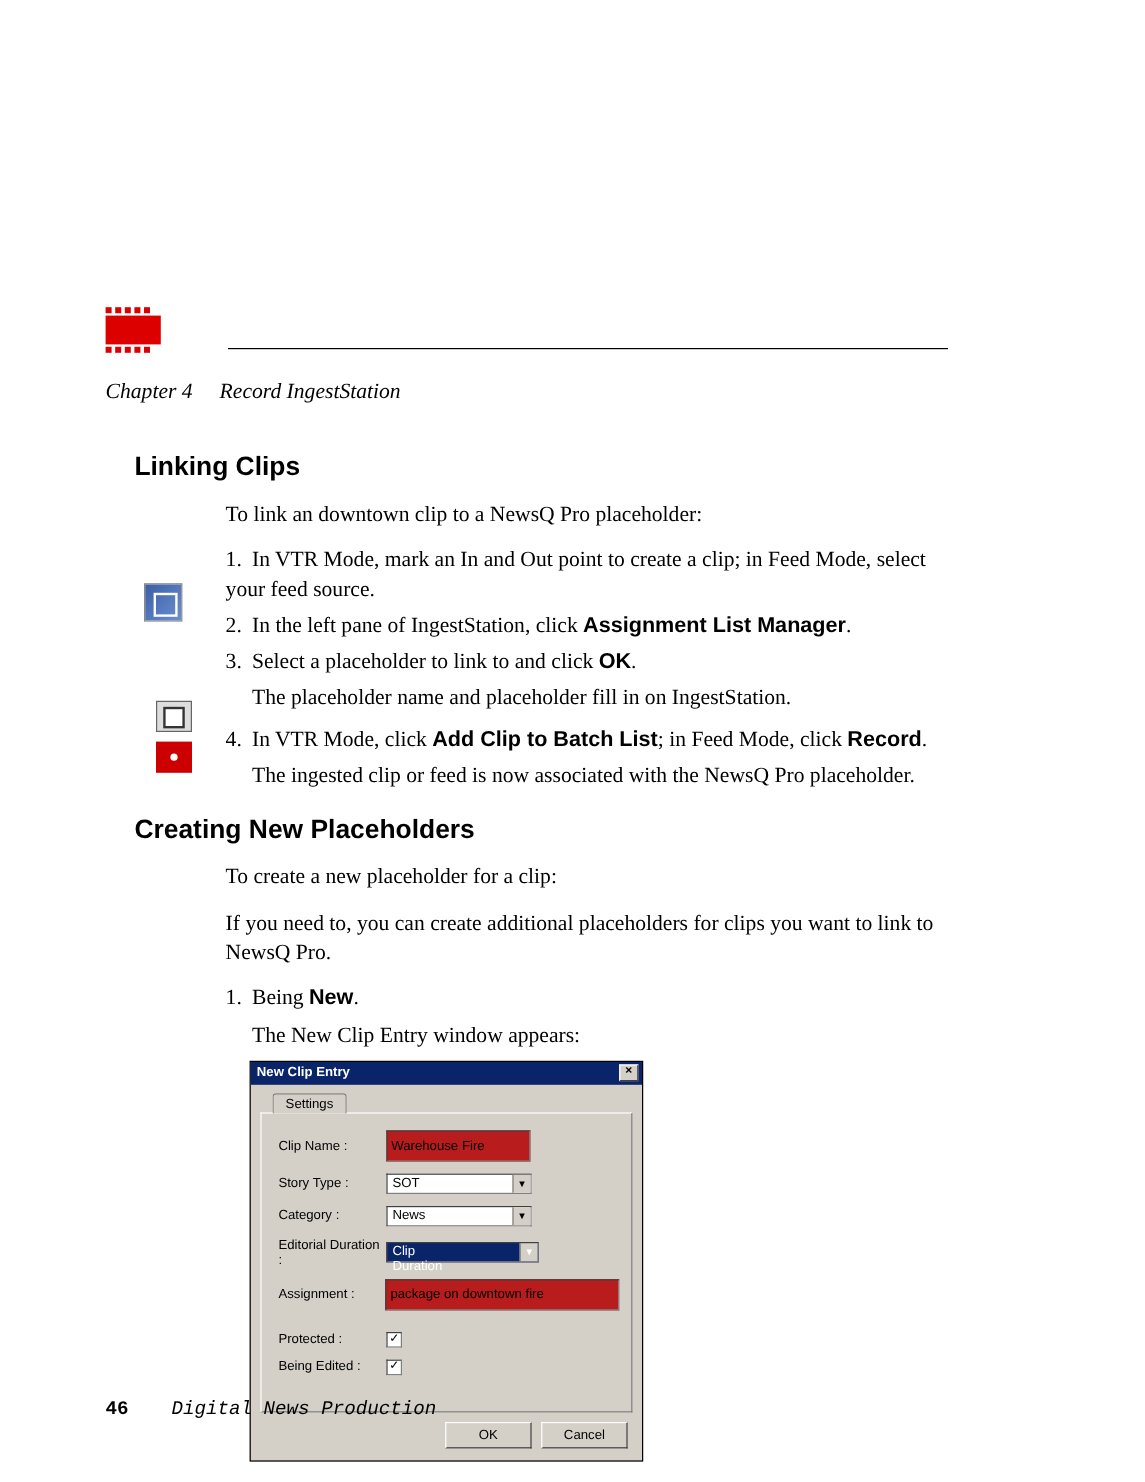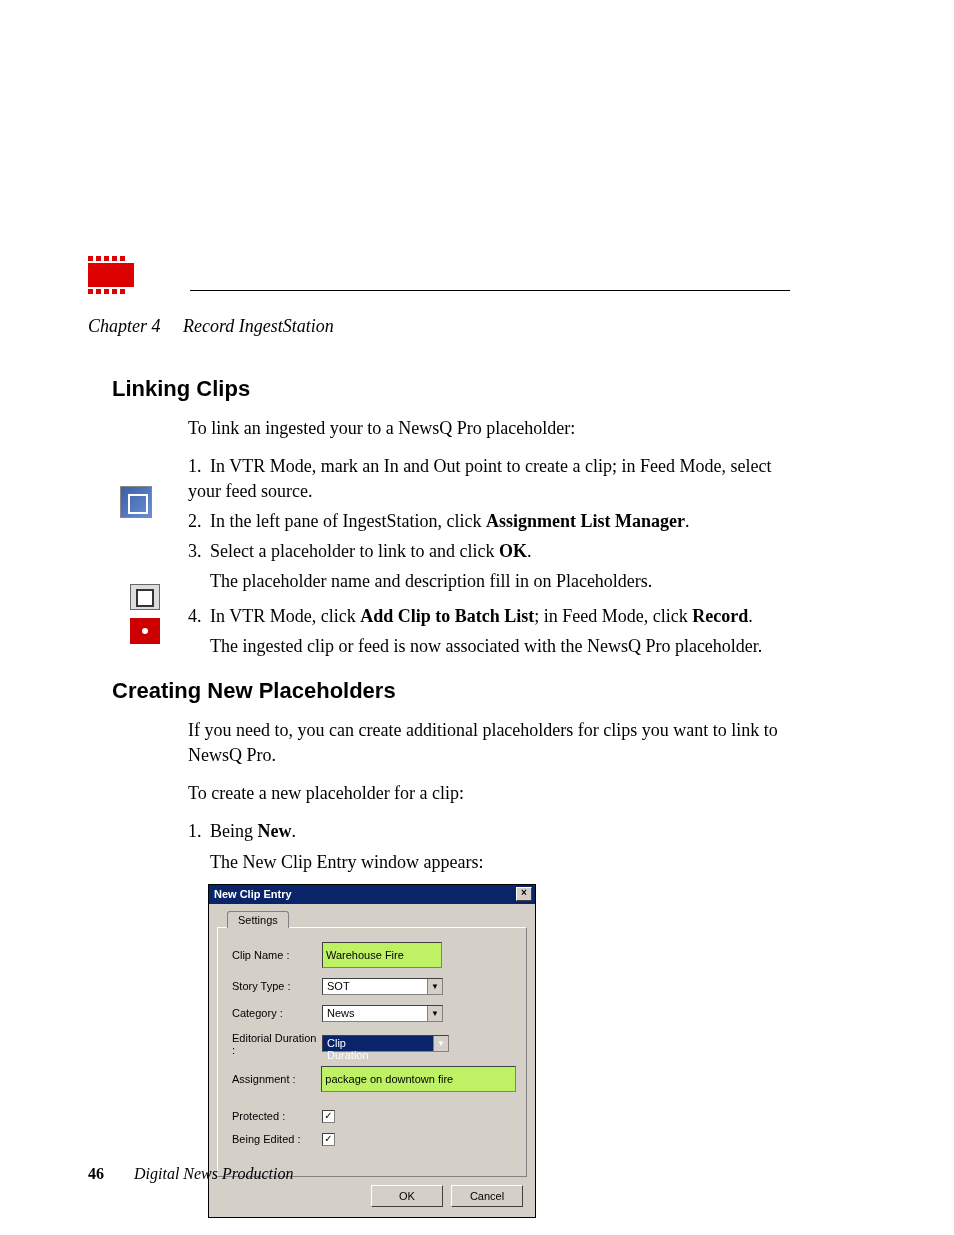--- a/index.html
+++ b/index.html
@@ -71,21 +71,21 @@
   line-height: 1.35;
 }
 .step-num { display: inline-block; width: 22px; }
 .step-body { display: inline; }
 .step-after {
   font-size: 18px;
   margin-left: 98px;
   margin-bottom: 10px;
   line-height: 1.35;
 }
-.bold-sans { font-family: Liberation Serif, serif; font-weight: bold; }
+.bold-sans { font-family: Liberation Sans, sans-serif; font-weight: bold; }
 
 .margin-icon {
   position: absolute;
   width: 32px;
   height: 32px;
 }
 .icon1 {
   left: 120px;
   top: 486px;
   background: linear-gradient(135deg, #3a5fa8, #6b8fd0);
@@ -189,21 +189,21 @@
 }
 .form-label {
   width: 90px;
 }
 .text-input {
   font-family: Tahoma, Arial, sans-serif;
   font-size: 11px;
   border: 1px solid #808080;
   border-top-color: #404040;
   border-left-color: #404040;
-  background: #bef264;
+  background: #b91c1c;
   padding: 12px 3px;
   height: 17px;
 }
 .text-input.wide { width: 120px; }
 .text-input.xwide { width: 196px; }
 .select-wrap {
   display: inline-flex;
   border: 1px solid #808080;
   border-top-color: #404040;
   border-left-color: #404040;
@@ -255,20 +255,21 @@
   font-size: 11px;
   text-align: center;
   line-height: 20px;
 }
 
 .footer {
   position: absolute;
   left: 88px;
   bottom: 52px;
   font-size: 16px;
+  font-family: Liberation Mono, monospace;
 }
 .page-num { font-weight: bold; margin-right: 26px; }
 .footer-title { font-style: italic; }
 </style>
 </head>
 <body>
 
 <div class="page-header">
   <div class="logo">
     <div class="logo-top">
@@ -294,43 +295,43 @@
   <span>Record IngestStation</span>
 </div>
 
 <div class="margin-icon icon1"></div>
 <div class="margin-icon icon2"></div>
 <div class="margin-icon icon3"></div>
 
 <div class="content">
 
   <h2>Linking Clips</h2>
-  <p class="intro">To link an ingested your to a NewsQ Pro placeholder:</p>
+  <p class="intro">To link an downtown clip to a NewsQ Pro placeholder:</p>
 
   <p class="step">
     <span class="step-num">1.</span><span class="step-body">In VTR Mode, mark an In and Out point to create a clip; in Feed Mode, select your feed source.</span>
   </p>
 
   <p class="step">
     <span class="step-num">2.</span><span class="step-body"><span>In the left pane of IngestStation, click </span><span class="bold-sans">Assignment List Manager</span><span>.</span></span>
   </p>
 
   <p class="step">
     <span class="step-num">3.</span><span class="step-body"><span>Select a placeholder to link to and click </span><span class="bold-sans">OK</span><span>.</span></span>
   </p>
-  <p class="step-after">The placeholder name and description fill in on Placeholders.</p>
+  <p class="step-after">The placeholder name and placeholder fill in on IngestStation.</p>
 
   <p class="step">
     <span class="step-num">4.</span><span class="step-body"><span>In VTR Mode, click </span><span class="bold-sans">Add Clip to Batch List</span><span>; in Feed Mode, click </span><span class="bold-sans">Record</span><span>.</span></span>
   </p>
   <p class="step-after">The ingested clip or feed is now associated with the NewsQ Pro placeholder.</p>
 
   <h2 class="h2-second">Creating New Placeholders</h2>
+  <p class="intro">To create a new placeholder for a clip:</p>
   <p class="intro">If you need to, you can create additional placeholders for clips you want to link to NewsQ Pro.</p>
-  <p class="intro">To create a new placeholder for a clip:</p>
 
   <p class="step">
     <span class="step-num">1.</span><span class="step-body"><span>Being </span><span class="bold-sans">New</span><span>.</span></span>
   </p>
   <p class="step-after">The New Clip Entry window appears:</p>
 
   <div class="dialog">
     <div class="titlebar">
       <span>New Clip Entry</span>
       <div class="close-btn">×</div>

